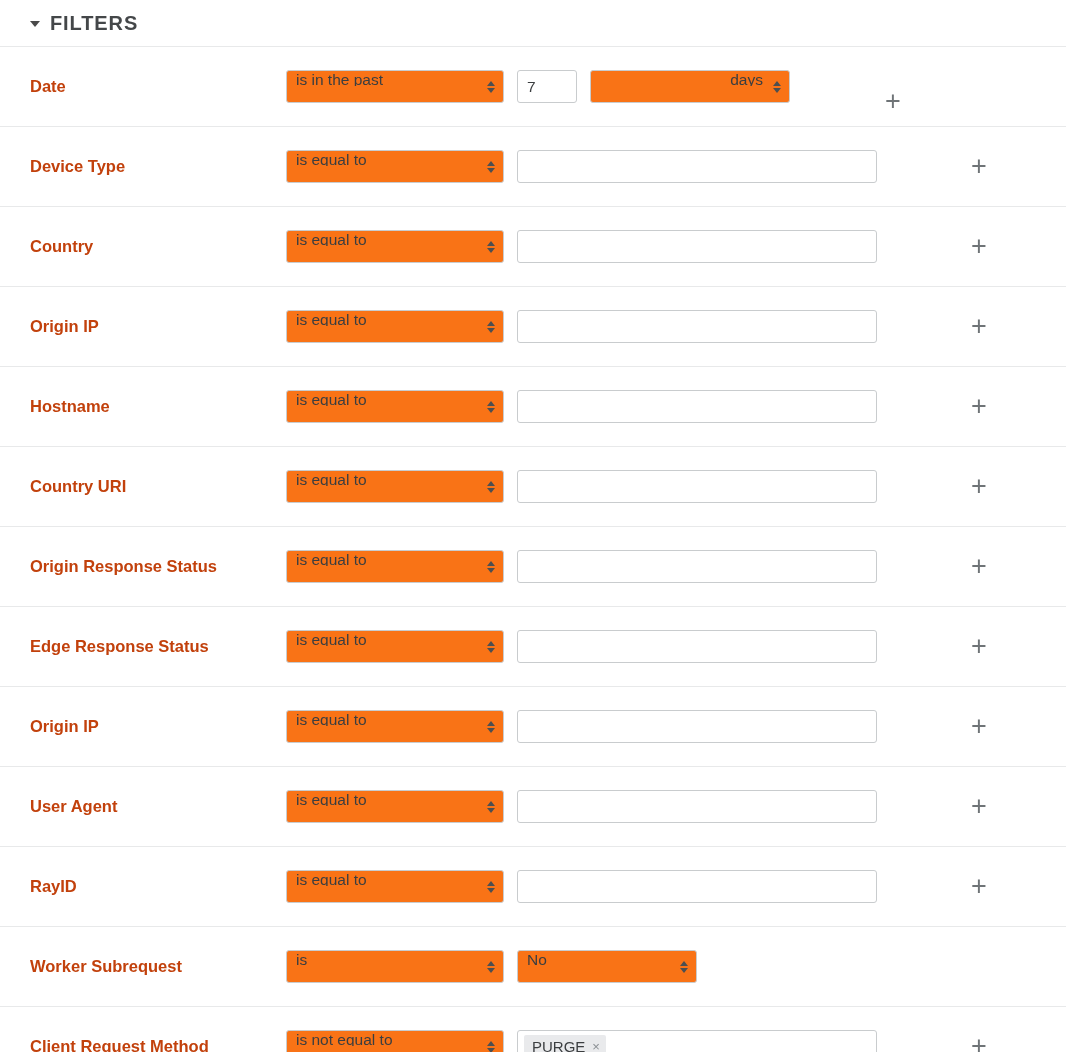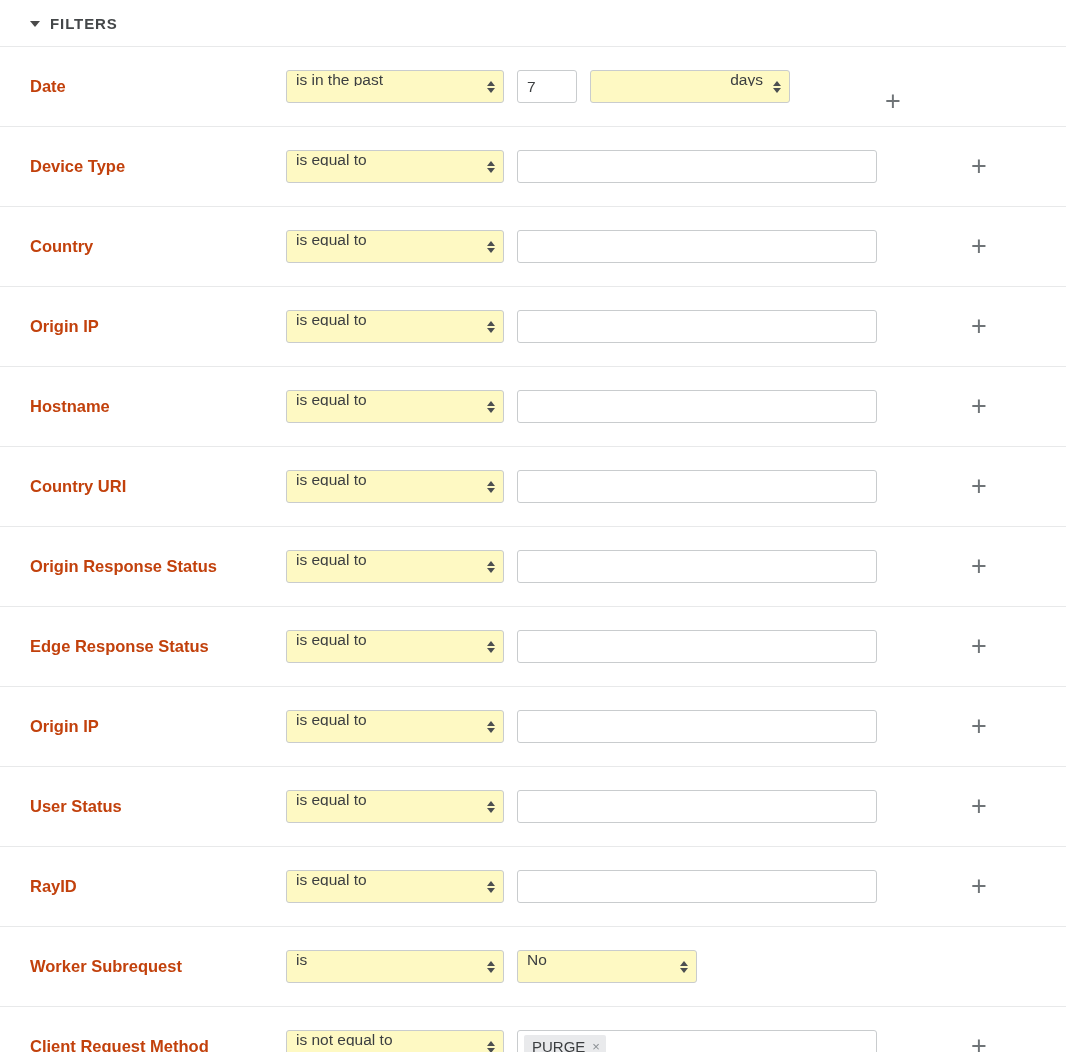--- a/index.html
+++ b/index.html
@@ -30,21 +30,21 @@
   .caret {
     width: 0;
     height: 0;
     border-left: 5px solid transparent;
     border-right: 5px solid transparent;
     border-top: 6px solid #4a4a4a;
     margin-right: 10px;
     margin-top: 2px;
   }
   .filters-title {
-    font-size: 15px;
+    font-size: 20px;
     letter-spacing: 0.9px;
     font-weight: bold;
     color: #444749;
   }
   
   .row {
     display: flex;
     align-items: center;
     height: 80px;
     border-top: 1px solid #e8e9ea;
@@ -64,21 +64,21 @@
   .field-area {
     display: flex;
     align-items: center;
     flex: 1 1 auto;
   }
   
   select {
     font-family: "Liberation Sans", sans-serif;
     font-size: 15.5px;
     color: #3b3e40;
-    background: #fef9c3;
+    background: #f97316;
     border: 1px solid #c9ccce;
     border-radius: 3px;
     height: 33px;
     padding: 0 26px 16px 9px;
     box-sizing: border-box;
     -webkit-appearance: none;
     -moz-appearance: none;
     appearance: none;
     outline: none;
   }
@@ -302,21 +302,21 @@
         <select class="op-select">
           <option>is equal to</option>
         </select>
       </span>
       <input type="text" class="value-input gap-13" value="" style="">
     </div>
     <div class="plus plus-right">+</div>
   </div>
 
   <div class="row">
-    <div class="row-label">User Status</div>
+    <div class="row-label">User Agent</div>
     <div class="field-area">
       <span class="select-wrap">
         <select class="op-select">
           <option>is equal to</option>
         </select>
       </span>
       <input type="text" class="value-input gap-13" value="" style="">
     </div>
     <div class="plus plus-right">+</div>
   </div>

